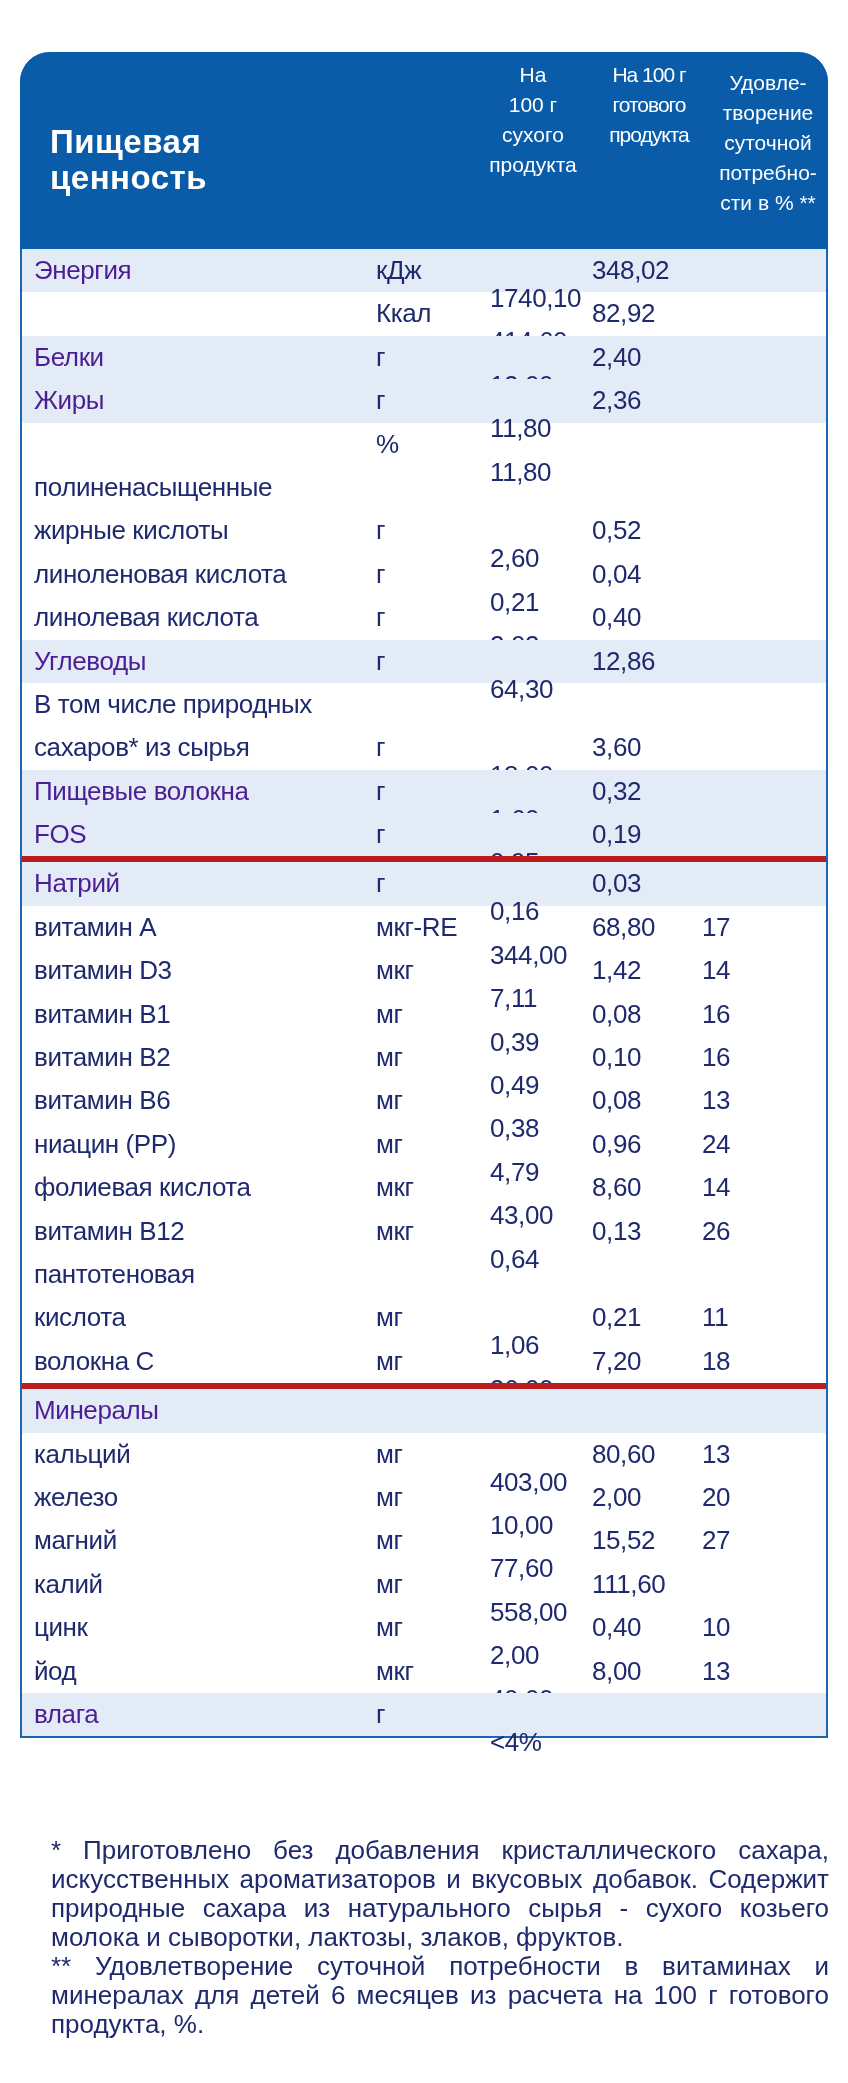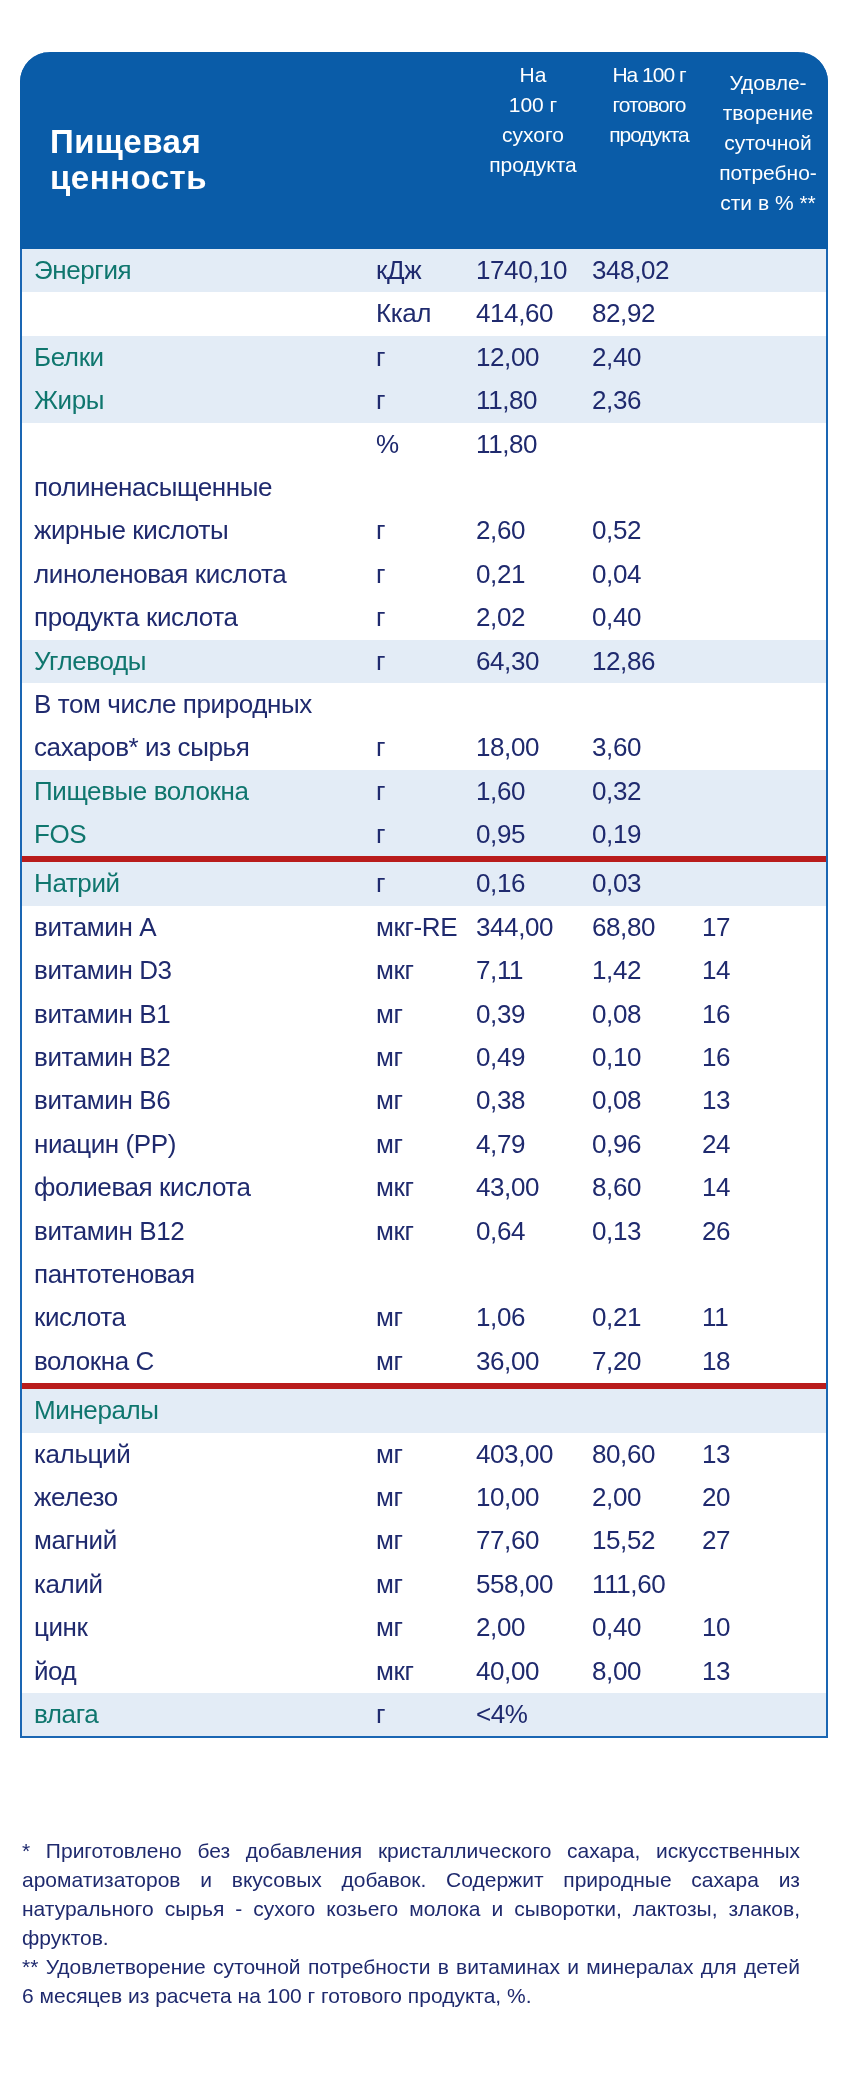--- a/index.html
+++ b/index.html
@@ -24,28 +24,28 @@
   .header .c3 { left: 688px; width: 120px; margin-top: 8px; }
   .rows { position: relative; }
   .row {
     position: relative; height: 43.4px; font-size: 26px; color: #1f2a6e;
     font-family: "Liberation Sans", sans-serif; letter-spacing: -0.4px;
   }
   .row.shade { background: #e3ecf6; }
   .row.sep { border-top: 6px solid #b91c1c; }
   .row span { position: absolute; top: 6px; white-space: nowrap; }
   .row .name { left: 12px; }
-  .row.hl .name { color: #0f766e; }
+  .row.hl .name { color: #4c1d95; }
   .row .unit { left: 354px; }
-  .row .v1 { left: 454px; }
+  .row .v1 { left: 468px; margin-top: 28px; }
   .row .v2 { left: 570px; }
   .row .v3 { left: 680px; }
   .notes {
-    position: absolute; left: 22px; top: 1836px; width: 778px;
-    font-size: 21px; line-height: 29px; color: #1f2a6e; text-align: justify;
+    position: absolute; left: 51px; top: 1836px; width: 778px;
+    font-size: 26px; line-height: 29px; color: #1f2a6e; text-align: justify;
     font-family: "Liberation Sans", sans-serif;
   }
   .notes p { margin: 0; }
 </style>
 </head>
 <body>
 
 <div class="table-wrap">
   <div class="header">
     <div class="title">
@@ -122,21 +122,21 @@
         <span class="v3"></span>
       </div>
       <div class="row ">
         <span class="name">линоленовая кислота</span>
         <span class="unit">г</span>
         <span class="v1">0,21</span>
         <span class="v2">0,04</span>
         <span class="v3"></span>
       </div>
       <div class="row ">
-        <span class="name">продукта кислота</span>
+        <span class="name">линолевая кислота</span>
         <span class="unit">г</span>
         <span class="v1">2,02</span>
         <span class="v2">0,40</span>
         <span class="v3"></span>
       </div>
       <div class="row shade hl">
         <span class="name">Углеводы</span>
         <span class="unit">г</span>
         <span class="v1">64,30</span>
         <span class="v2">12,86</span>

